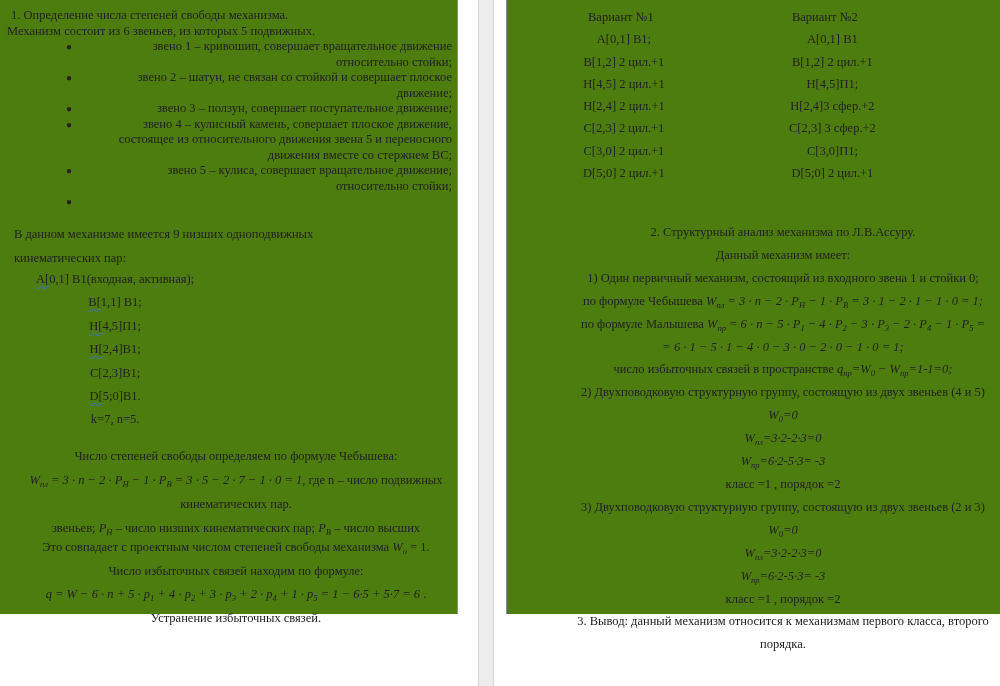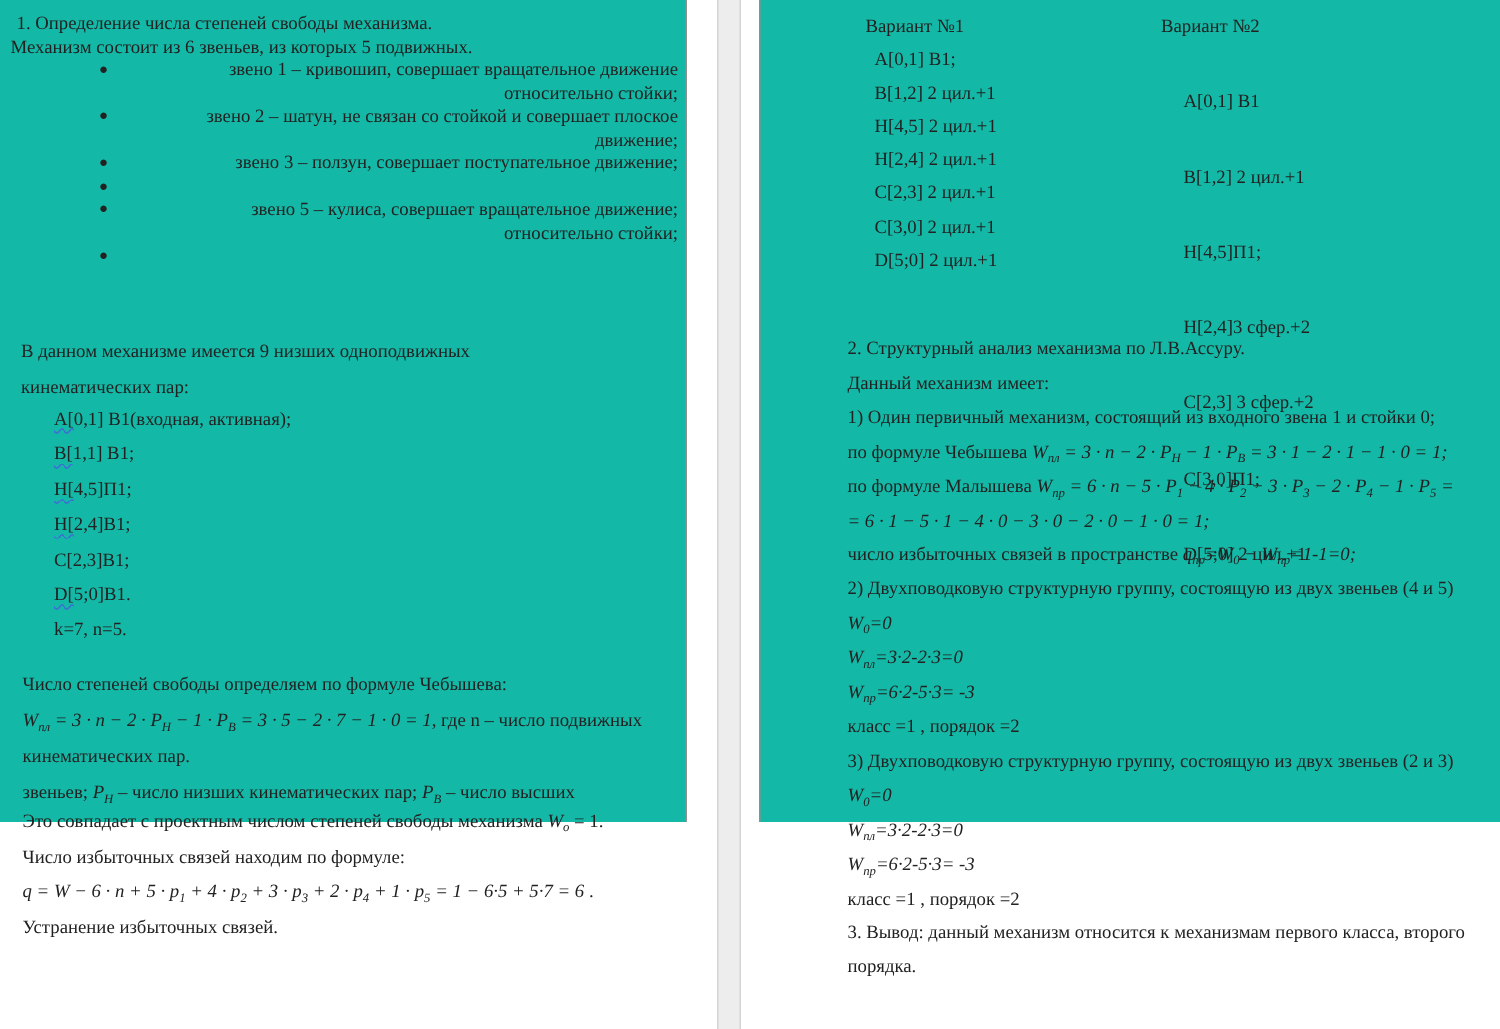--- a/index.html
+++ b/index.html
@@ -3,43 +3,43 @@
 <meta charset="utf-8">
 <style>
   html,body{margin:0;padding:0;}
   body{
     width:1000px;height:686px;overflow:hidden;background:#ffffff;
     font-family:"Liberation Serif","DejaVu Serif",serif;
     font-size:12.5px;color:#222222;
   }
   p{margin:0;}
   .doc{position:relative;width:1000px;height:686px;}
-  .page{position:absolute;top:0;height:548px;background:#14b8a6;}
+  .page{position:absolute;top:0;height:614px;background:#4d7c0f;}
   .page-left{left:0;width:457px;border-right:1px solid #8f8f8f;}
   .page-right{left:506px;width:494px;border-left:1px solid #8f8f8f;}
   .gap-strip{position:absolute;top:0;left:478px;width:14px;height:686px;
     background:#ededed;border-left:1px solid #d4d4d4;border-right:1px solid #d4d4d4;}
   .blk{position:absolute;}
-  .nowrap p, p.nowrap{white-space:nowrap;}
+  .nowrap p, p.nowrap{white-space:nowrap;text-align:center;}
   
   .l1{top:8px;left:7px;line-height:15.5px;width:445px;}
   .l1 .heading{padding-left:4px;}
   .b-row{display:flex;}
   .b-dot{flex:none;width:16px;margin-left:59px;font-size:10px;line-height:15.5px;}
   .b-text{width:380px;white-space:pre-line;text-align:right;}
   .l2{top:222px;left:14px;line-height:24px;white-space:pre-line;}
   .l3{top:268px;left:36px;line-height:23.4px;}
   .l4{top:444px;left:15px;line-height:24px;width:442px;}
   .l5{top:536px;left:15px;line-height:23.5px;width:442px;}
   
   .vcol{position:absolute;top:6px;line-height:22.3px;}
   .v1{left:70px;}
   .v2{left:267px;}
   .vitem{padding-left:6px;}
-  .v2 .vitem{padding-left:15px;margin-top:28px;}
+  .v2 .vitem{padding-left:15px;}
   .r2{top:221px;left:58px;line-height:22.9px;width:436px;}
   
   i.m{font-style:italic;}
   sub{font-size:8.5px;line-height:0;vertical-align:-3px;}
   .pair-u{text-decoration:underline;text-decoration-style:wavy;
     text-decoration-color:#3b6fd4;text-decoration-thickness:1px;
     text-underline-offset:2px;}
 </style>
 </head>
 <body>
@@ -61,20 +61,23 @@
           <span class="b-dot">●</span>
           <span class="b-text">звено 2 – шатун, не связан со стойкой и совершает плоское
 движение;</span>
         </div>
         <div class="b-row">
           <span class="b-dot">●</span>
           <span class="b-text">звено 3 – ползун, совершает поступательное движение;</span>
         </div>
         <div class="b-row">
           <span class="b-dot">●</span>
+          <span class="b-text">звено 4 – кулисный камень, совершает плоское движение,
+состоящее из относительного движения звена 5 и переносного
+движения вместе со стержнем ВС;</span>
         </div>
         <div class="b-row">
           <span class="b-dot">●</span>
           <span class="b-text">звено 5 – кулиса, совершает вращательное движение;
 относительно стойки;</span>
         </div>
         <div class="b-row">
           <span class="b-dot">●</span>
         </div>
       </div>

